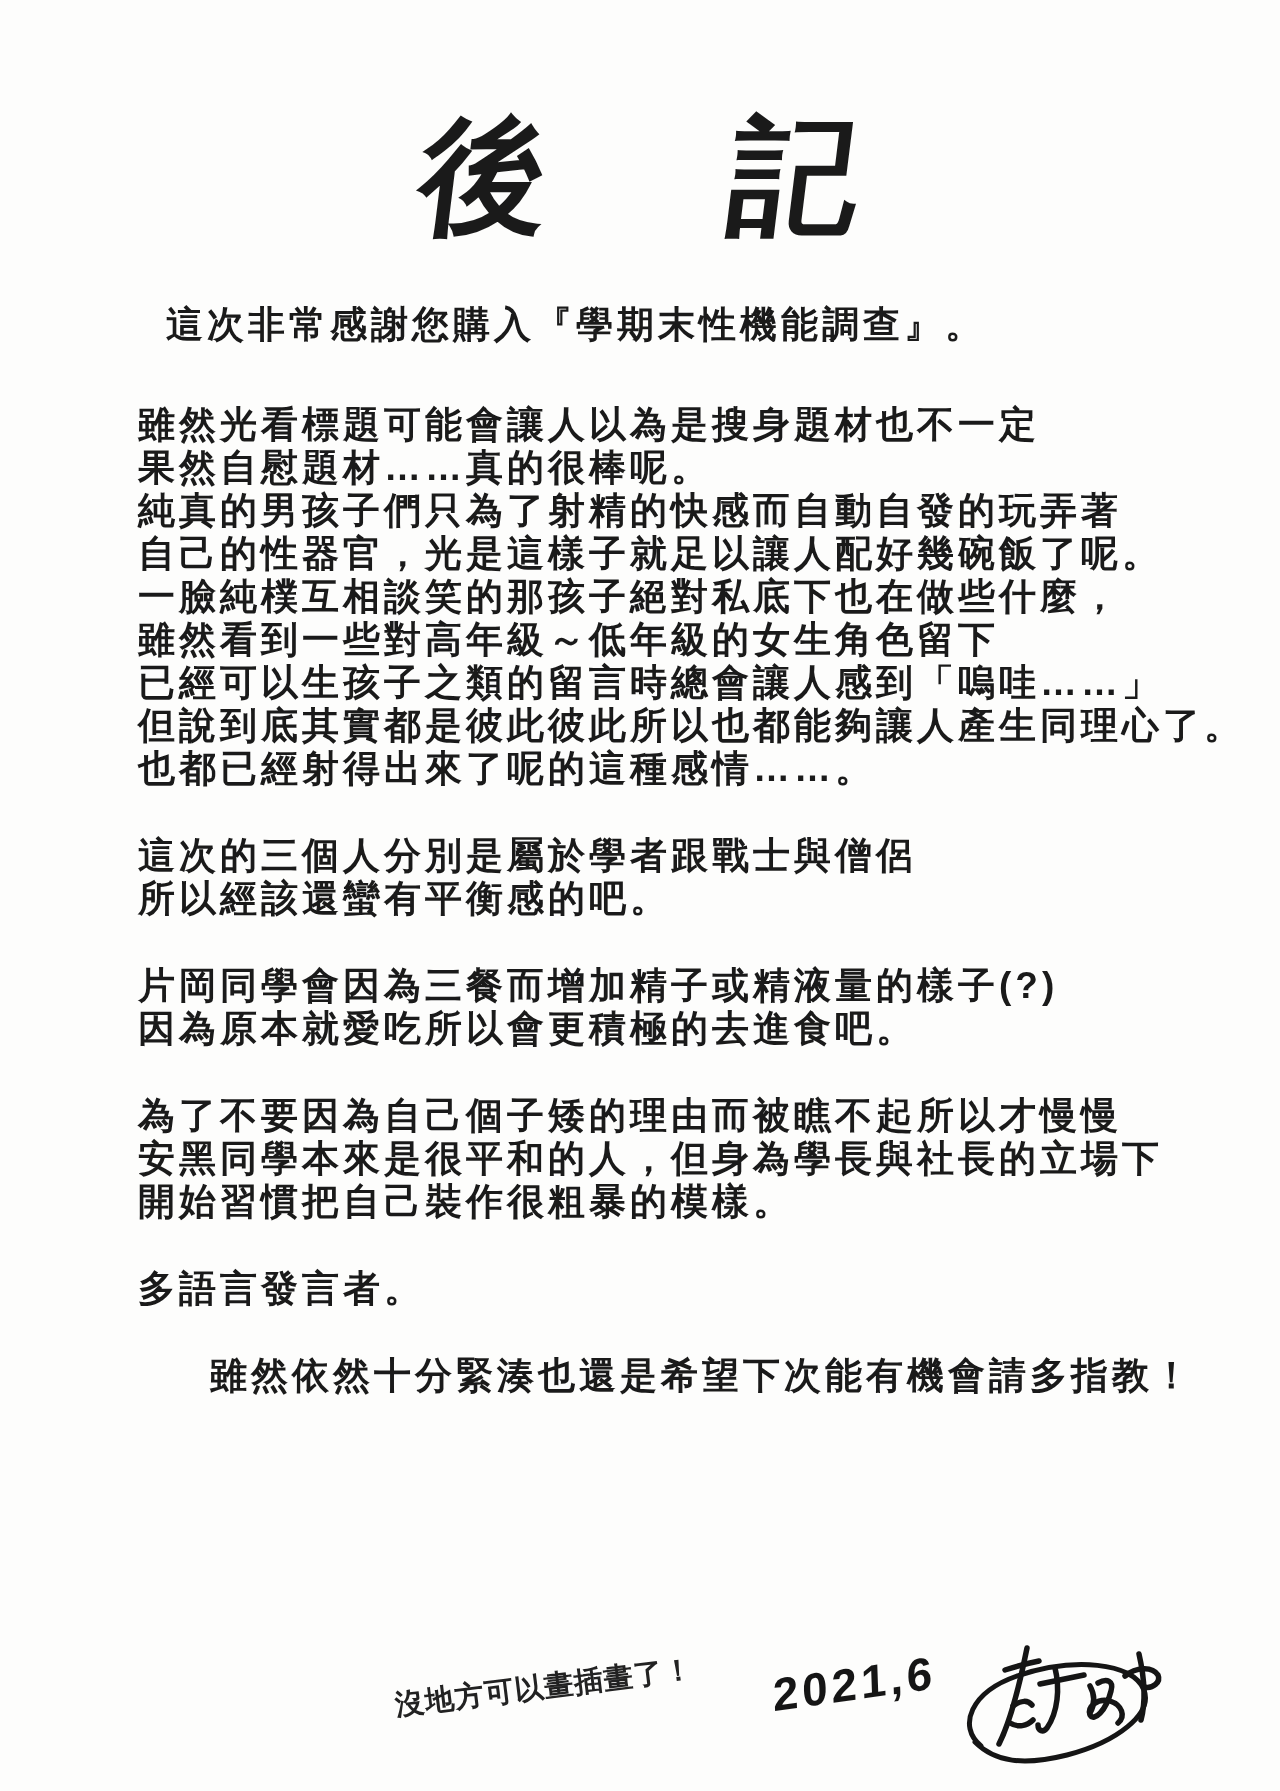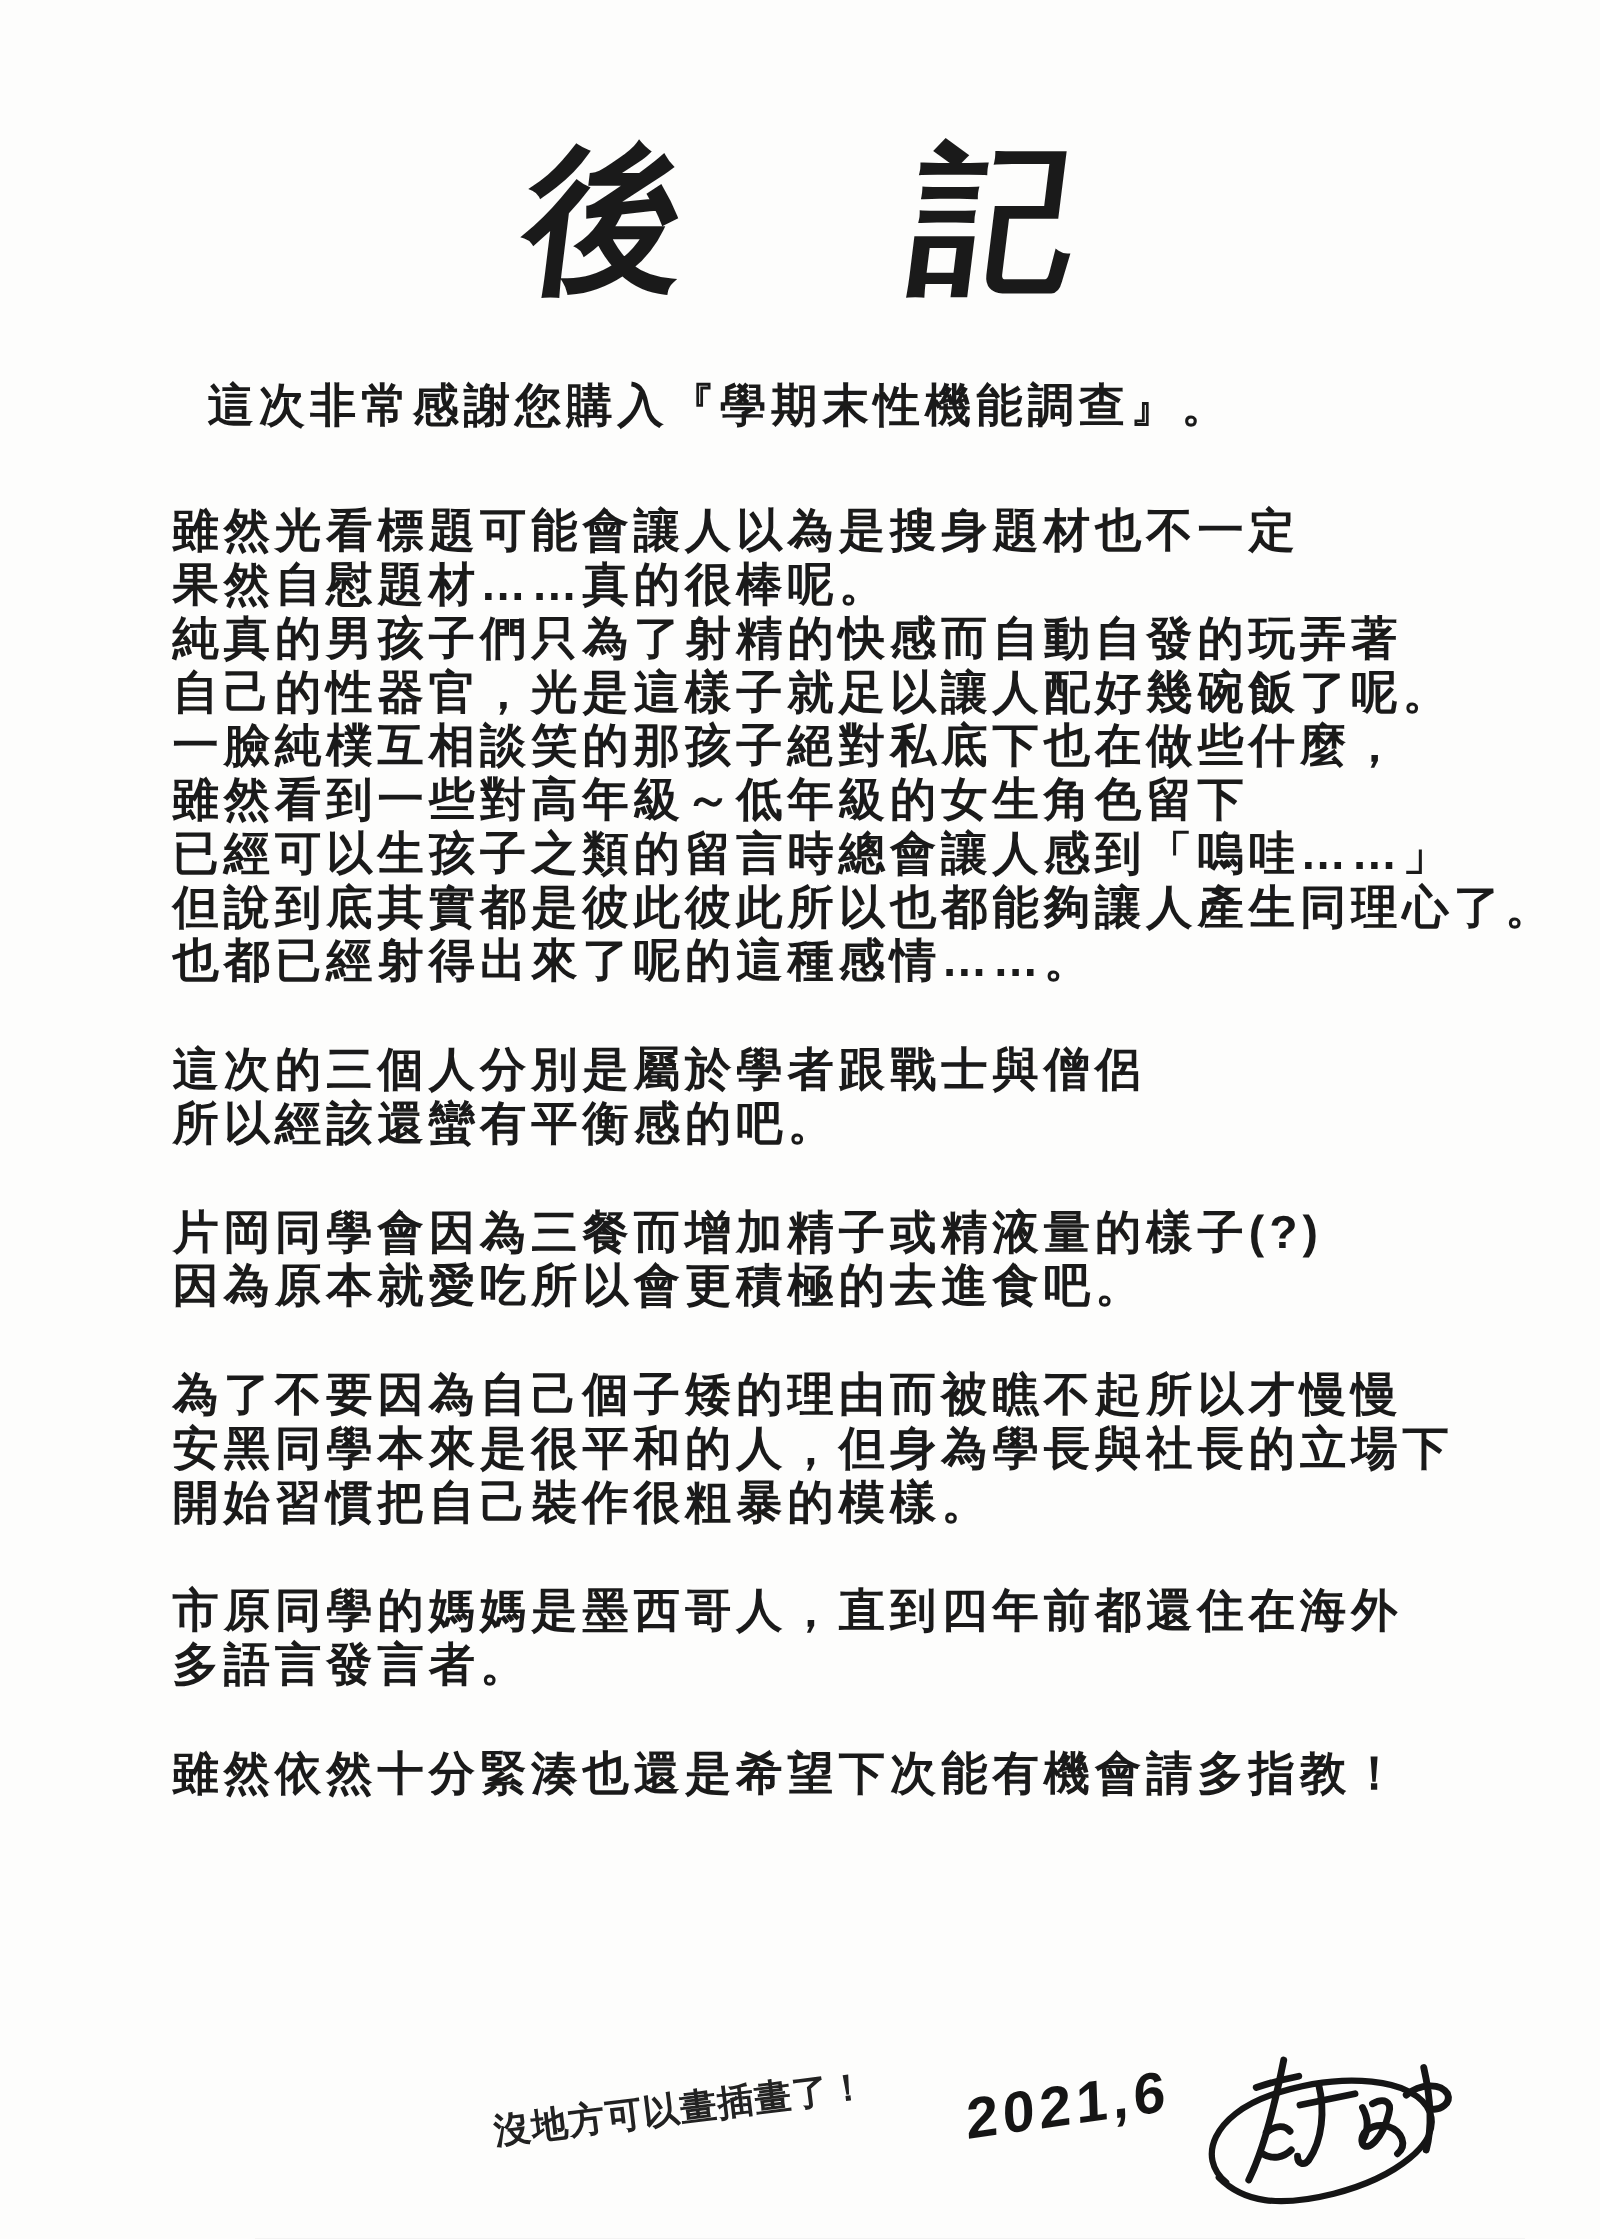--- a/index.html
+++ b/index.html
@@ -23,21 +23,21 @@
   .title span{display:block;}
   .body-text{
     position:absolute;
     left:138px;top:303px;right:14px;
     font-size:37px;line-height:43px;
     font-weight:700;
     letter-spacing:4px;
   }
   .body-text p{margin:0 0 44px 0;}
   .body-text p.first-para{margin-bottom:57px;margin-left:28px;}
-  .body-text p.last-para{margin-bottom:11px;}
+  .body-text p.last-para{margin-bottom:11px;text-align:center;}
   .line{white-space:nowrap;}
   .footer-note{
     position:absolute;
     left:393px;top:1686px;
     font-size:29px;font-weight:600;
     letter-spacing:1px;white-space:nowrap;
     transform:rotate(-7deg);
     transform-origin:left top;
     color:#222;
   }
@@ -94,21 +94,20 @@
       <div class="line">因為原本就愛吃所以會更積極的去進食吧。</div>
     <p></p>
     <p>
       </p>
       <div class="line">為了不要因為自己個子矮的理由而被瞧不起所以才慢慢</div>
       <div class="line">安黑同學本來是很平和的人，但身為學長與社長的立場下</div>
       <div class="line">開始習慣把自己裝作很粗暴的模樣。</div>
     <p></p>
     <p>
       </p>
-      <div class="line">市原同學的媽媽是墨西哥人，直到四年前都還住在海外</div>
       <div class="line">多語言發言者。</div>
     <p></p>
     <p class="last-para">
       <span class="line">雖然依然十分緊湊也還是希望下次能有機會請多指教！</span>
     </p>
   </div>
 
   <div class="footer-note">沒地方可以畫插畫了！</div>
 
   <div class="footer-date">2021,6</div>

